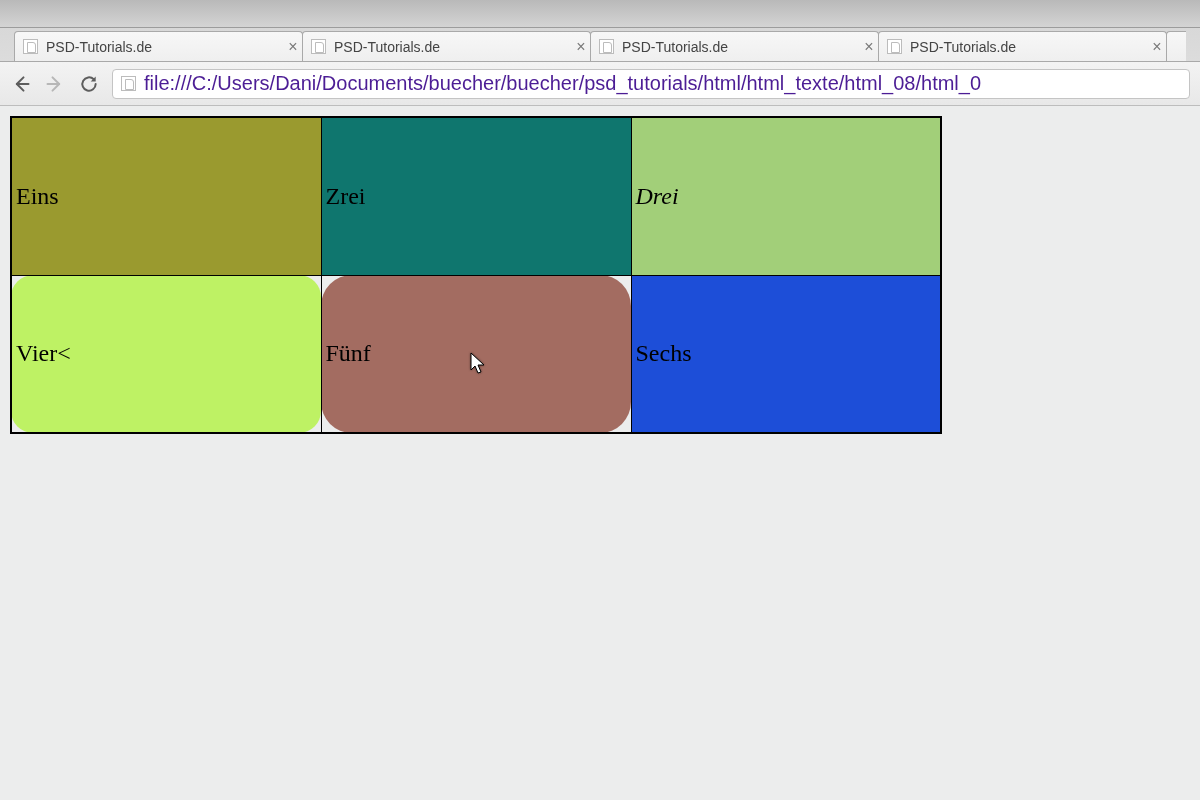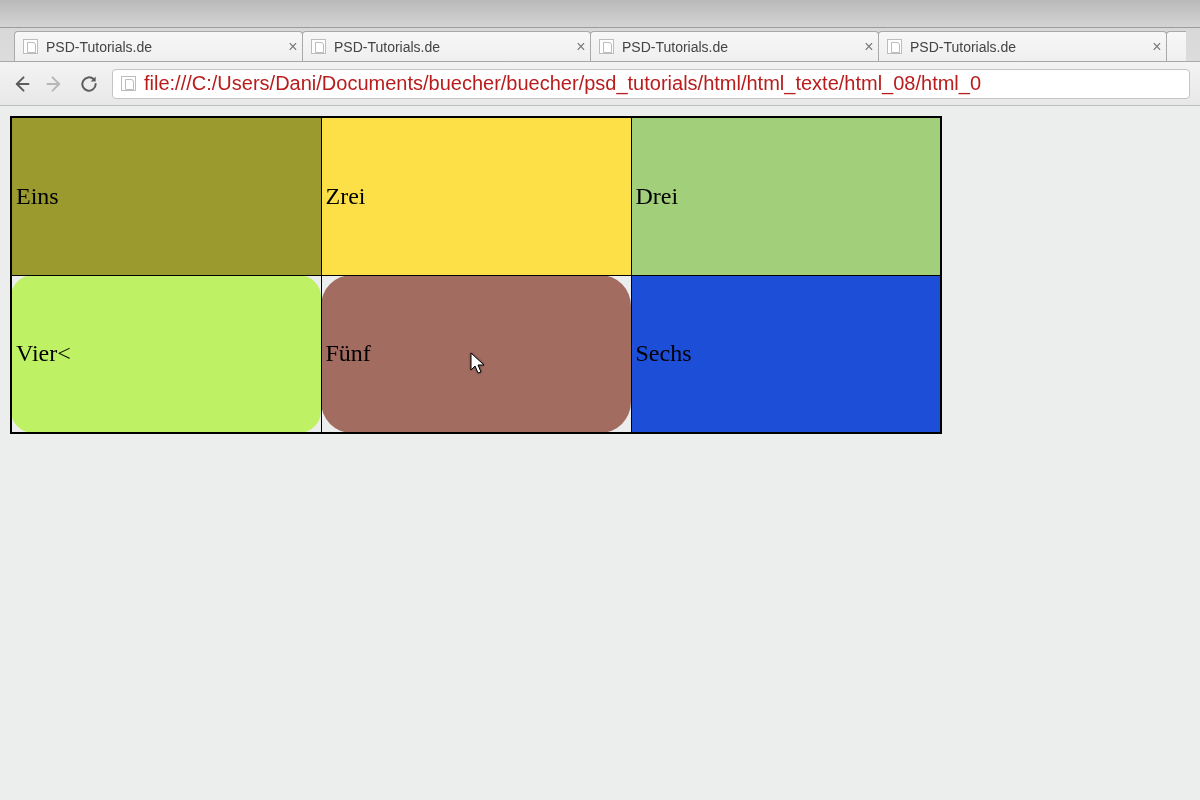--- a/index.html
+++ b/index.html
@@ -93,21 +93,21 @@
   }
   .omnibox .page-icon {
     width:15px;height:15px;border:1px solid #bcbcbc;background:#fff;flex:0 0 auto;
     position:relative;
   }
   .omnibox .page-icon::after{
     content:"";position:absolute;left:3px;top:2px;width:7px;height:9px;
     border:1px solid #bcbcbc;border-top-right-radius:3px;background:#fff;
   }
   .omnibox .url {
-    font-size:20px;color:#b91c1c;white-space:nowrap;
+    font-size:20px;color:#4c1d95;white-space:nowrap;
   }
 
   
   .viewport {
     background:#eceded;
     padding:10px;
   }
   table.grid {
     border-collapse:collapse;
     width:932px;
@@ -184,22 +184,22 @@
     <span class="page-icon"></span>
     <span class="url">file:///C:/Users/Dani/Documents/buecher/buecher/psd_tutorials/html/html_texte/html_08/html_0</span>
   </div>
 </div>
 
 <div class="viewport">
   <table class="grid">
     <tbody>
         <tr>
       <td style="background: rgb(154, 154, 47);">Eins</td>
-      <td style="background: #fde047;">Zrei</td>
-      <td style="background: rgb(162, 207, 121);">Drei</td>
+      <td style="background: #0f766e;">Zrei</td>
+      <td style="background: rgb(162, 207, 121); font-style: italic;">Drei</td>
     </tr>
     <tr>
       <td style="background: #bef264; border-radius: 22px;">Vier&lt;</td>
       <td style="background: rgb(163, 108, 97); border-radius: 31px;">Fünf</td>
       <td style="background: #1d4ed8;">Sechs</td>
     </tr>
   </tbody>
     </table>
 </div>
 

